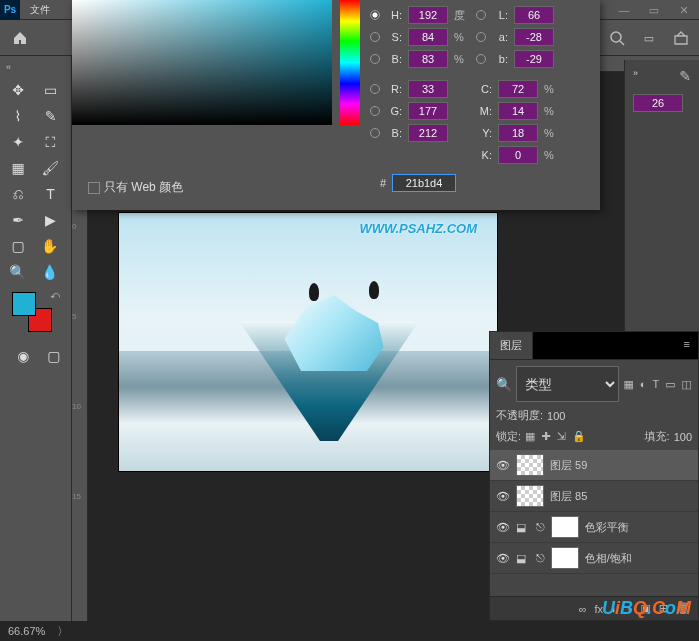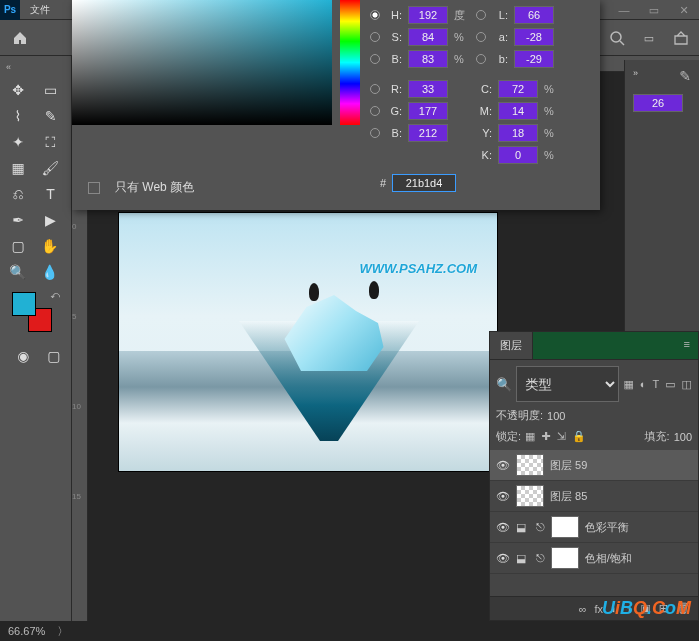--- a/index.html
+++ b/index.html
@@ -29,53 +29,53 @@
 .swatch-bg { position: absolute; bottom: 0; right: 0; width: 24px; height: 24px; border: 1px solid #000; }
 .swap-swatch { position: absolute; top: -2px; right: -8px; font-size: 9px; color: #ccc; }
 .bottom-tools { margin-top: 12px; display: flex; gap: 4px; padding-left: 6px; }
 
 .canvas-area { flex: 1; background: #252525; position: relative; overflow: hidden; }
 .ruler-h { position: absolute; top: 0; left: 16px; right: 0; height: 16px; background: #535353; border-bottom: 1px solid #2a2a2a; font-size: 8px; color: #888; }
 .ruler-v { position: absolute; top: 16px; left: 0; bottom: 0; width: 16px; background: #535353; border-right: 1px solid #2a2a2a; font-size: 8px; color: #888; }
 .ruler-corner { position: absolute; top: 0; left: 0; width: 16px; height: 16px; background: #535353; }
 .canvas-wrap { position: absolute; top: 16px; left: 16px; right: 0; bottom: 0; overflow: auto; background: #252525; }
 .canvas-img { position: absolute; top: 140px; left: 30px; width: 380px; height: 260px; background: linear-gradient(180deg, #bfe4f2 0%, #e7f3f7 40%, #dfeef4 100%); border: 1px solid #000; }
-.watermark { position: absolute; top: 8px; right: 20px; font-size: 13px; font-weight: bold; color: #1fa6d8; text-shadow: 0 0 2px #fff; font-style: italic; margin-top: 40px; }
+.watermark { position: absolute; top: 8px; right: 20px; font-size: 13px; font-weight: bold; color: #1fa6d8; text-shadow: 0 0 2px #fff; font-style: italic; }
 .mountains { position: absolute; bottom: 0; left: 0; right: 0; height: 120px; background: linear-gradient(180deg, #b5cdd7 0%, #7a98a5 30%, #e9f2f5 60%, #c3d9e0 100%); }
 .glass { position: absolute; bottom: 20px; left: 120px; width: 180px; height: 150px; }
 .glass-bowl { position: absolute; top: 20px; left: 0; right: 0; height: 120px; background: linear-gradient(180deg, rgba(255,255,255,0.3) 0%, #0d6580 70%, #074257 100%); clip-path: polygon(0 0, 100% 0, 55% 100%, 45% 100%); border-radius: 0 0 4px 4px; }
 .iceberg { position: absolute; top: -10px; left: 40px; width: 110px; height: 80px; background: linear-gradient(135deg, #fff 0%, #a3e4f5 50%, #4db8d8 100%); clip-path: polygon(20% 100%, 5% 60%, 25% 20%, 50% 5%, 70% 25%, 90% 40%, 95% 70%, 80% 100%); }
 .penguin { position: absolute; width: 10px; height: 18px; background: #1a1a1a; border-radius: 50% 50% 40% 40%; }
 .penguin.p1 { top: -18px; left: 70px; }
 .penguin.p2 { top: -20px; left: 130px; }
 
 .color-picker { position: absolute; top: 0; left: 72px; width: 528px; height: 210px; background: #535353; box-shadow: 2px 2px 8px rgba(0,0,0,0.5); z-index: 50; display: flex; }
 .picker-field { width: 260px; height: 125px; background: linear-gradient(to right, #fff, #21b1d4); position: relative; margin: 0; }
 .picker-field::after { content: ''; position: absolute; inset: 0; background: linear-gradient(to bottom, transparent, #000); }
 .hue-bar { width: 20px; height: 125px; background: linear-gradient(180deg, #f00 0%, #ff0 17%, #0f0 33%, #0ff 50%, #00f 67%, #f0f 83%, #f00 100%); margin-left: 8px; position: relative; }
 .picker-values { flex: 1; padding: 6px 10px; font-size: 11px; }
 .val-row { display: flex; align-items: center; gap: 6px; margin-bottom: 4px; }
 .radio { width: 10px; height: 10px; border-radius: 50%; border: 1px solid #999; display: inline-block; }
 .radio.sel { background: radial-gradient(#fff 0 40%, transparent 50%); }
 .val-label { width: 16px; text-align: right; color: #ddd; }
-.val-input { width: 40px; height: 18px; background: #6d28d9; border: 1px solid #666; color: #eee; text-align: center; font-size: 11px; }
+.val-input { width: 40px; height: 18px; background: #701a75; border: 1px solid #666; color: #eee; text-align: center; font-size: 11px; }
 .val-unit { color: #bbb; width: 14px; }
 .picker-cols { display: flex; gap: 8px; }
 .hex-row { display: flex; align-items: center; gap: 6px; margin-top: 6px; }
 .hex-input { width: 64px; height: 18px; background: #3a3a3a; border: 1px solid #3b9cff; color: #eee; text-align: center; font-size: 11px; }
-.webonly { position: absolute; bottom: 14px; left: 16px; display: flex; align-items: center; gap: 15px; color: #ddd; font-size: 12px; }
+.webonly { position: absolute; bottom: 14px; left: 16px; display: flex; align-items: center; gap: 4px; color: #ddd; font-size: 12px; }
 .checkbox { width: 12px; height: 12px; border: 1px solid #888; }
 
 .right-panel { position: absolute; top: 60px; right: 0; width: 75px; height: 280px; background: #454545; border-left: 1px solid #2a2a2a; padding: 8px; }
 .panel-hdr { color: #ccc; font-size: 9px; }
 .panel-icon { float: right; color: #bbb; font-size: 14px; }
 .panel-val { margin-top: 16px; display: flex; gap: 4px; align-items: center; }
 
 .layers-panel { position: absolute; bottom: 20px; right: 0; width: 210px; height: 290px; background: #454545; border: 1px solid #2a2a2a; z-index: 40; font-size: 11px; }
-.lp-tabs { display: flex; background: #14532d; border-bottom: 1px solid #2a2a2a; }
+.lp-tabs { display: flex; background: #000000; border-bottom: 1px solid #2a2a2a; }
 .lp-tab { padding: 6px 10px; color: #ddd; background: #454545; border-right: 1px solid #2a2a2a; }
 .lp-tab-menu { margin-left: auto; padding: 6px 8px; color: #bbb; }
 .lp-controls { padding: 6px; display: flex; flex-direction: column; gap: 6px; }
 .lp-row { display: flex; align-items: center; gap: 4px; }
 .lp-select { flex: 1; background: #3a3a3a; border: 1px solid #666; color: #ddd; height: 36px; padding: 0 4px; }
 .lp-icons { display: flex; gap: 6px; color: #bbb; font-size: 11px; }
 .lp-icons span { cursor: pointer; }
 .lp-list { max-height: 140px; overflow-y: auto; }
 .layer-item { display: flex; align-items: center; gap: 6px; padding: 4px 6px; border-bottom: 1px solid #3a3a3a; }
 .layer-item.sel { background: #5a5a5a; }

